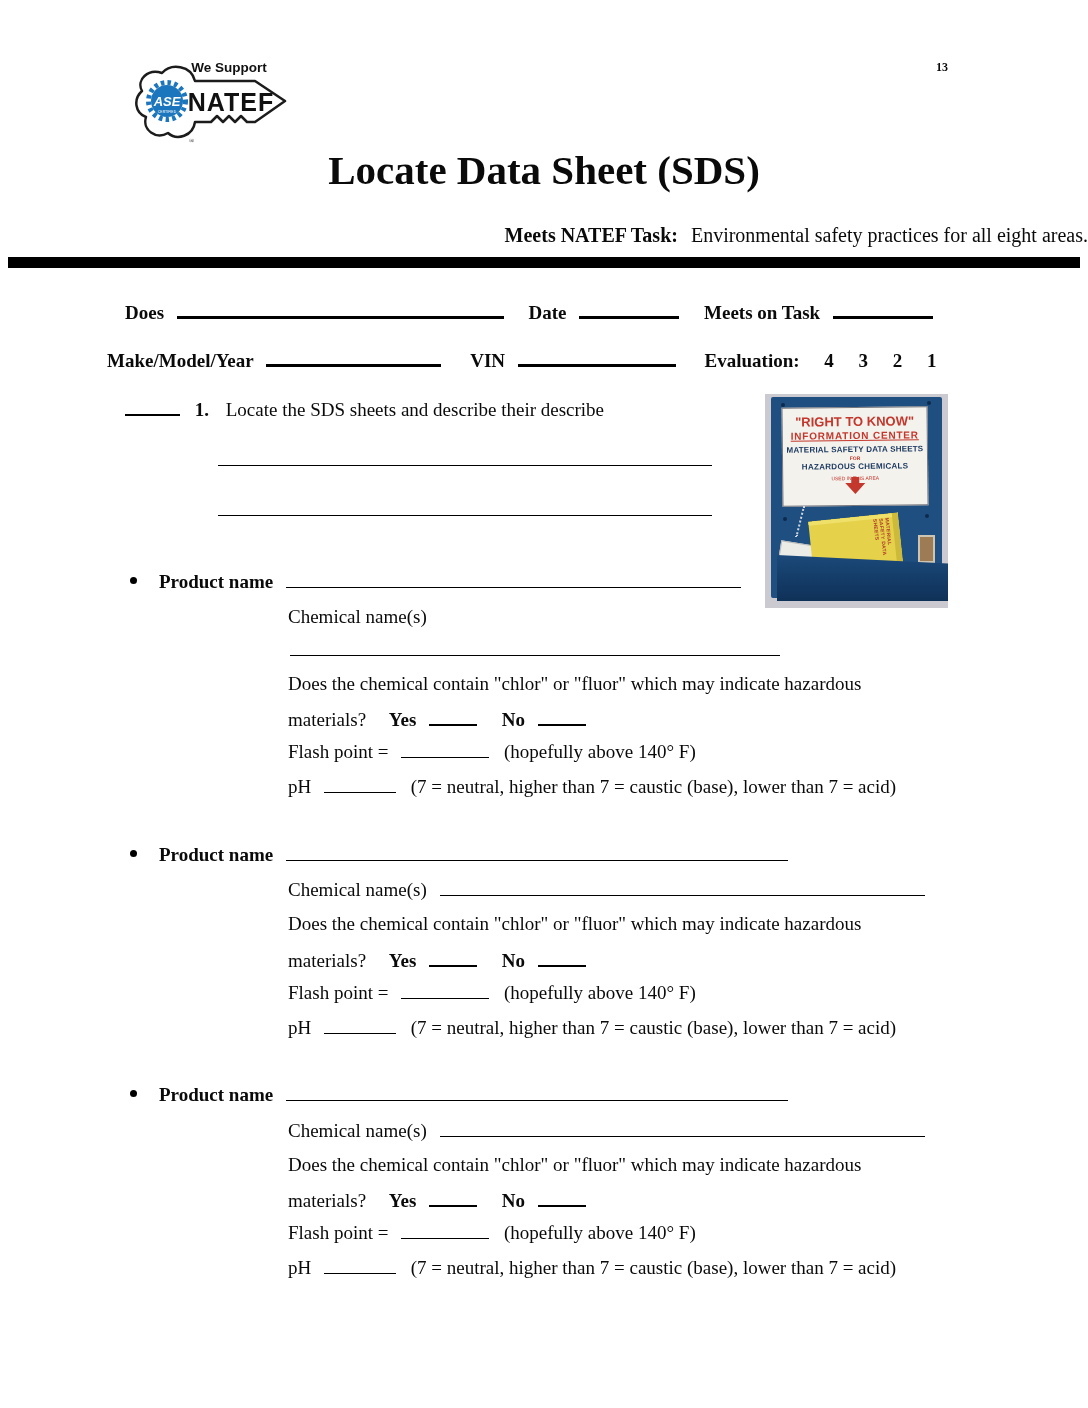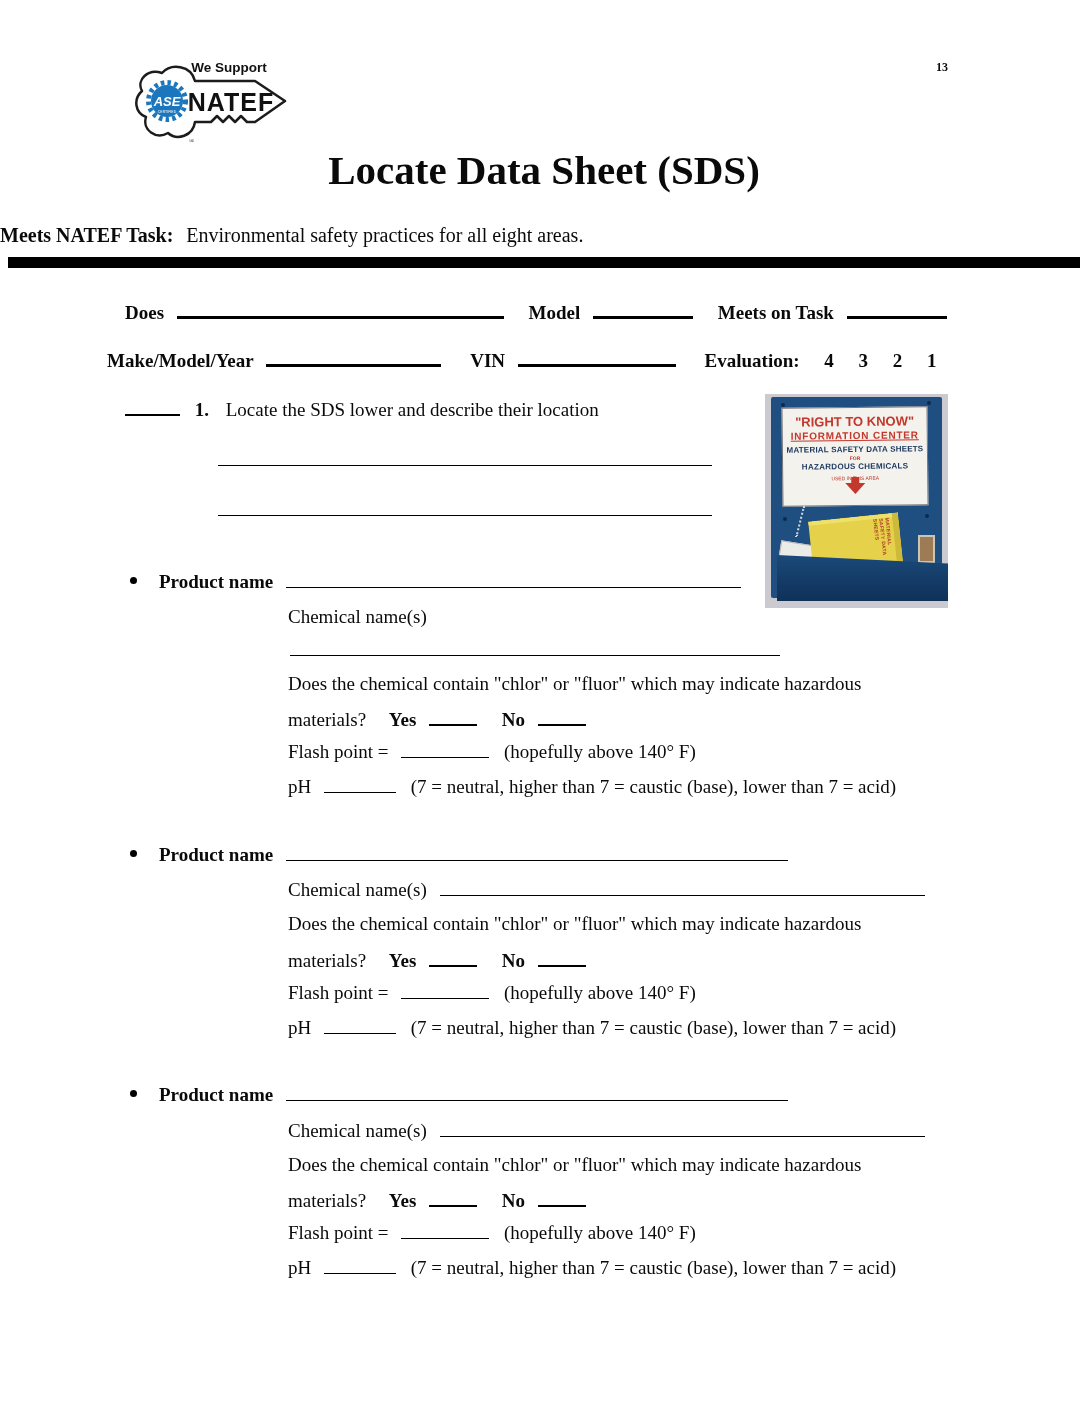--- a/index.html
+++ b/index.html
@@ -10,21 +10,21 @@
   .line { position:absolute; font-size:19px; line-height:23px; white-space:nowrap; }
   .b { font-weight:bold; }
   .ul { display:inline-block; border-bottom:1.5px solid #000; height:17px; vertical-align:baseline; }
   .ul-thick { border-bottom-width:3px; }
   .ul-med { border-bottom-width:2.5px; }
   .gap8 { margin-left:8px; } .gap10 { margin-left:10px; } .gap12 { margin-left:12px; }
   .gap18 { margin-left:18px; } .gap20 { margin-left:20px; } .gap24 { margin-left:24px; }
   .pagenum { position:absolute; left:936px; top:60px; font-size:12px; font-weight:bold; }
   .title { position:absolute; left:0; top:146px; width:100%; text-align:center;
            font-size:41px; font-weight:bold; line-height:48px; }
-  .subtitle { position:absolute; left:0; top:222px; width:100%; text-align:left;
+  .subtitle { position:absolute; left:0; top:222px; width:100%; text-align:right;
               font-size:20px; line-height:26px; }
   .rule { position:absolute; left:8px; top:257px; width:1072px; height:11px; background:#000; }
   .ansline { position:absolute; height:17px; border-bottom:1.5px solid #000; }
   .dot { display:inline-block; width:7px; height:7px; background:#000; border-radius:50%;
          vertical-align:middle; margin-right:22px; position:relative; top:-3px; }
   
   .photo { position:absolute; left:765px; top:394px; width:183px; height:214px;
            background:#cbcad1; font-family:"Liberation Sans", sans-serif; overflow:hidden; }
   .board { position:absolute; left:6px; top:3px; width:171px; height:201px;
            background:#1f4e80; border-radius:2px; }
@@ -88,42 +88,42 @@
   <div class="subtitle">
     <span class="b">Meets NATEF Task:</span>
     <span class="gap8">Environmental safety practices for all eight areas.</span>
   </div>
 
   <div class="rule"></div>
 
   <div class="line" style="left:125px; top:299px;">
     <span class="b">Does</span>
     <span class="ul ul-thick gap8" style="width:327px;"></span>
-    <span class="b gap20">Model</span>
+    <span class="b gap20">Date</span>
     <span class="ul ul-thick gap8" style="width:100px;"></span>
     <span class="b gap20">Meets on Task</span>
     <span class="ul ul-thick gap8" style="width:100px;"></span>
   </div>
 
   <div class="line" style="left:107px; top:347px;">
     <span class="b">Make/Model/Year</span>
     <span class="ul ul-thick gap8" style="width:175px;"></span>
     <span class="b gap24">VIN</span>
     <span class="ul ul-thick gap8" style="width:158px;"></span>
     <span class="b gap24">Evaluation:</span>
     <span class="b gap20">4</span>
     <span class="b gap20">3</span>
     <span class="b gap20">2</span>
     <span class="b gap20">1</span>
   </div>
 
   <div class="line" style="left:125px; top:397px;">
     <span class="ul" style="width:55px; border-bottom-width:2px;"></span>
     <span class="b gap10">1.</span>
-    <span class="gap12">Locate the SDS lower and describe their location</span>
+    <span class="gap12">Locate the SDS sheets and describe their describe</span>
   </div>
 
   <div class="ansline" style="left:218px; top:448px; width:494px;"></div>
   <div class="ansline" style="left:218px; top:498px; width:494px;"></div>
 
   <div class="photo">
     <div class="board">
       <div class="screw" style="left:10px; top:6px;"></div>
       <div class="screw" style="left:156px; top:4px;"></div>
       <div class="screw" style="left:12px; top:120px;"></div>

